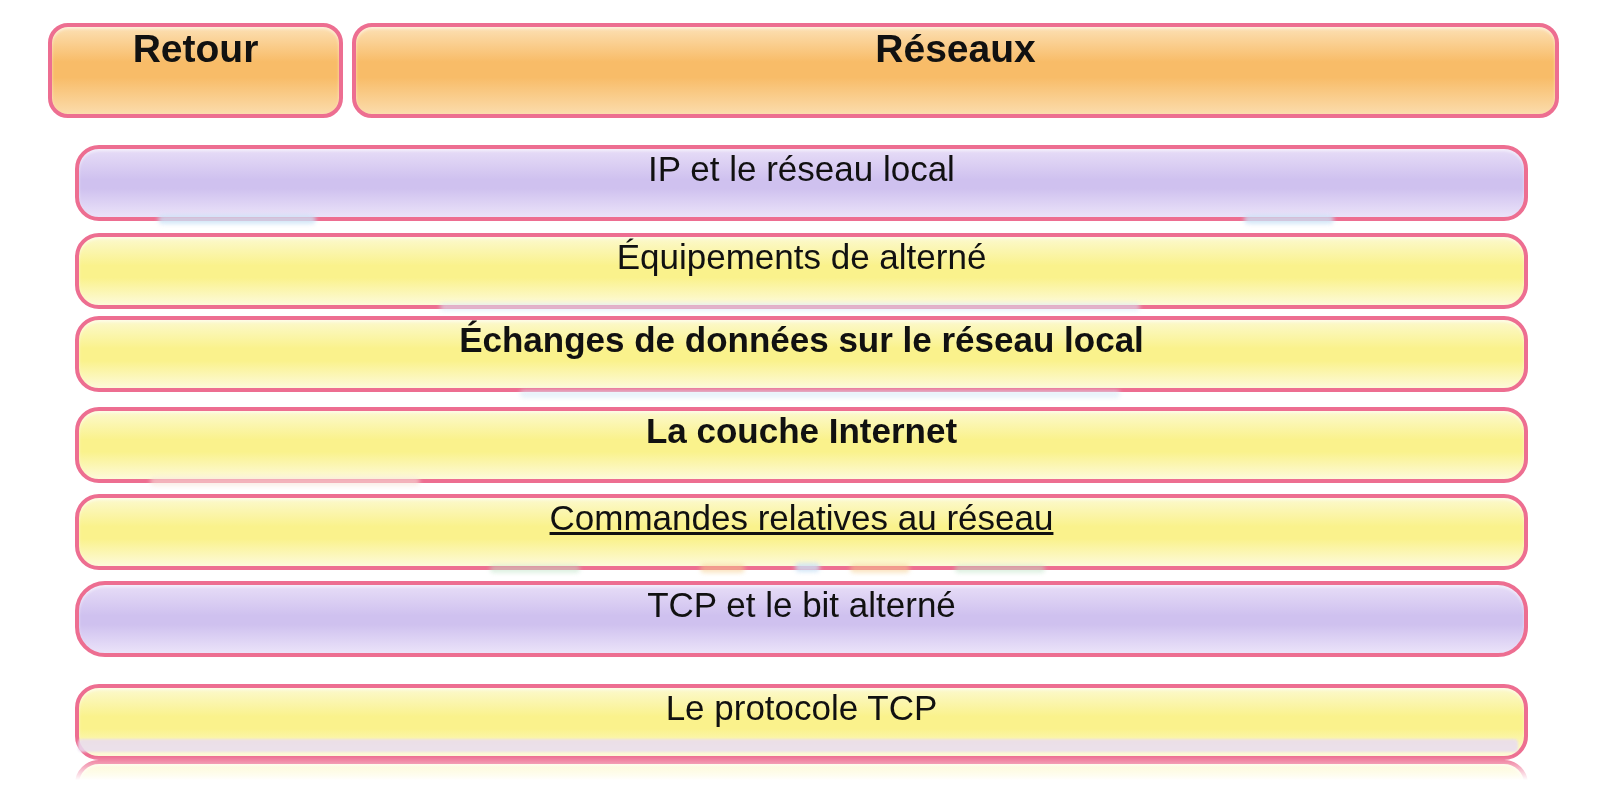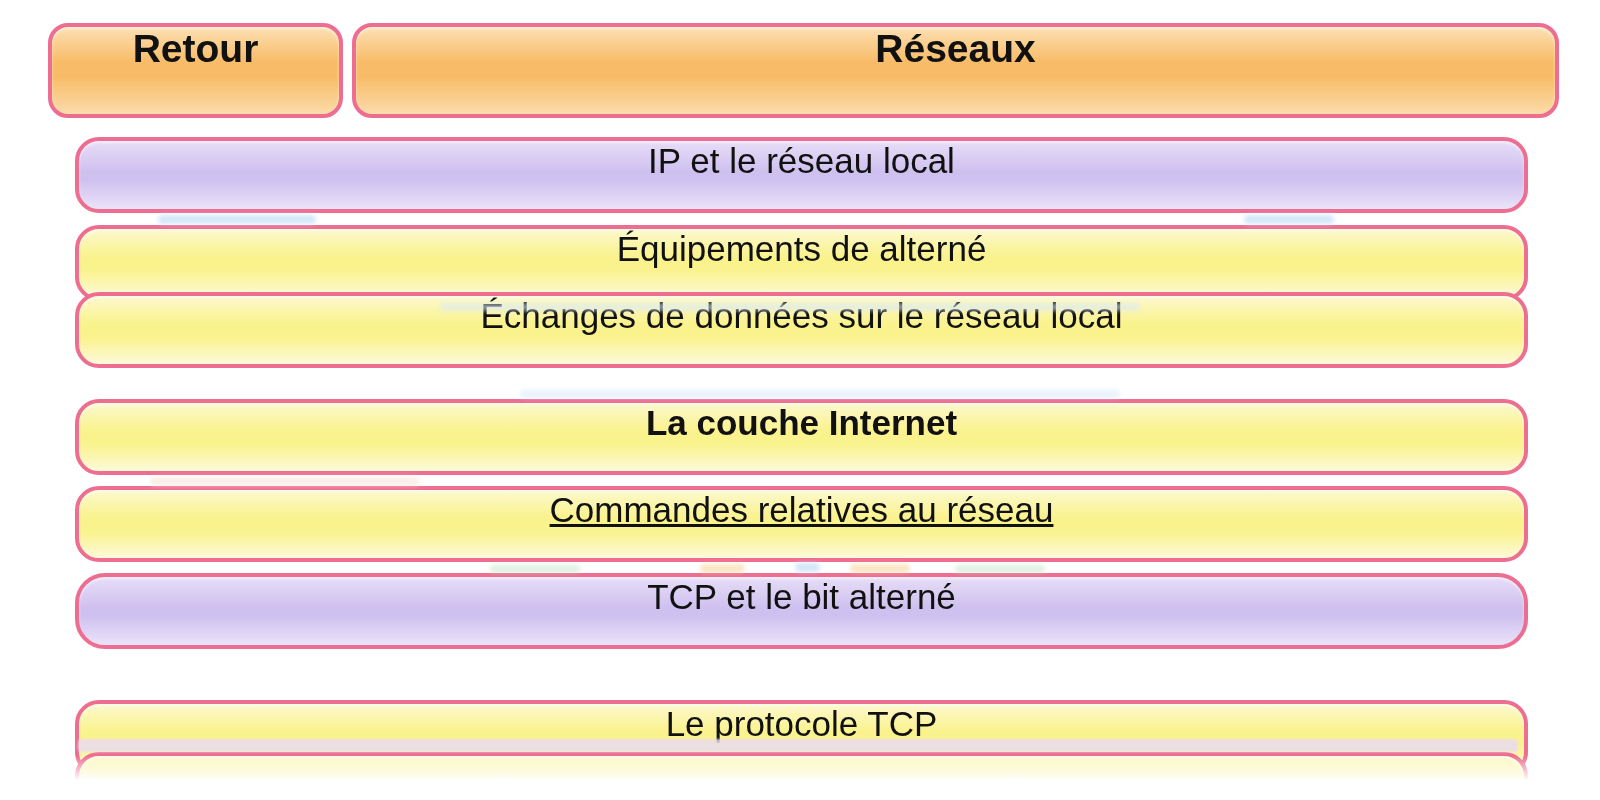--- a/index.html
+++ b/index.html
@@ -48,20 +48,21 @@
     font-weight: bold;
     font-size: 39px;
   }
   .menu-item {
     left: 75px;
     width: 1453px;
     height: 76px;
     border-radius: 24px;
     font-size: 35px;
     cursor: pointer;
+    margin-top: 8px;
   }
   .menu-item.yellow {
     background: linear-gradient(180deg,
       var(--yellow-top) 0%,
       var(--yellow-mid) 42%,
       var(--yellow-mid) 60%,
       var(--yellow-bottom) 100%);
   }
   .menu-item.purple {
     background: linear-gradient(180deg,
@@ -104,33 +105,33 @@
   </div>
 </div>
 
 <div id="menu-list">
     <div class="pill menu-item purple" style="top: 137px;">
     <span>IP et le réseau local</span>
   </div>
     <div class="pill menu-item yellow" style="top: 225px;">
     <span>Équipements de alterné</span>
   </div>
-    <div class="pill menu-item yellow" style="top: 292px;">
+    <div class="pill menu-item yellow" style="top: 308px; font-weight: bold;">
     <span>Échanges de données sur le réseau local</span>
   </div>
     <div class="pill menu-item yellow" style="top: 399px; font-weight: bold;">
     <span>La couche Internet</span>
   </div>
     <div class="pill menu-item yellow" style="top: 486px; text-decoration: underline;">
     <span>Commandes relatives au réseau</span>
   </div>
     <div class="pill menu-item purple" style="top: 573px; border-radius: 30px;">
     <span>TCP et le bit alterné</span>
   </div>
-    <div class="pill menu-item yellow" style="top: 700px;">
+    <div class="pill menu-item yellow" style="top: 676px;">
     <span>Le protocole TCP</span>
   </div>
     <div class="pill menu-item yellow" style="top: 752px;">
     <span></span>
   </div>
   </div>
 
 <div class="artifact a-blue" style="left:158px;  top:215px; width:158px; height:9px;"></div>
 <div class="artifact a-blue" style="left:1244px; top:215px; width:90px;  height:9px;"></div>
 <div class="artifact a-blue2" style="left:440px;  top:303px; width:700px; height:8px;"></div>

